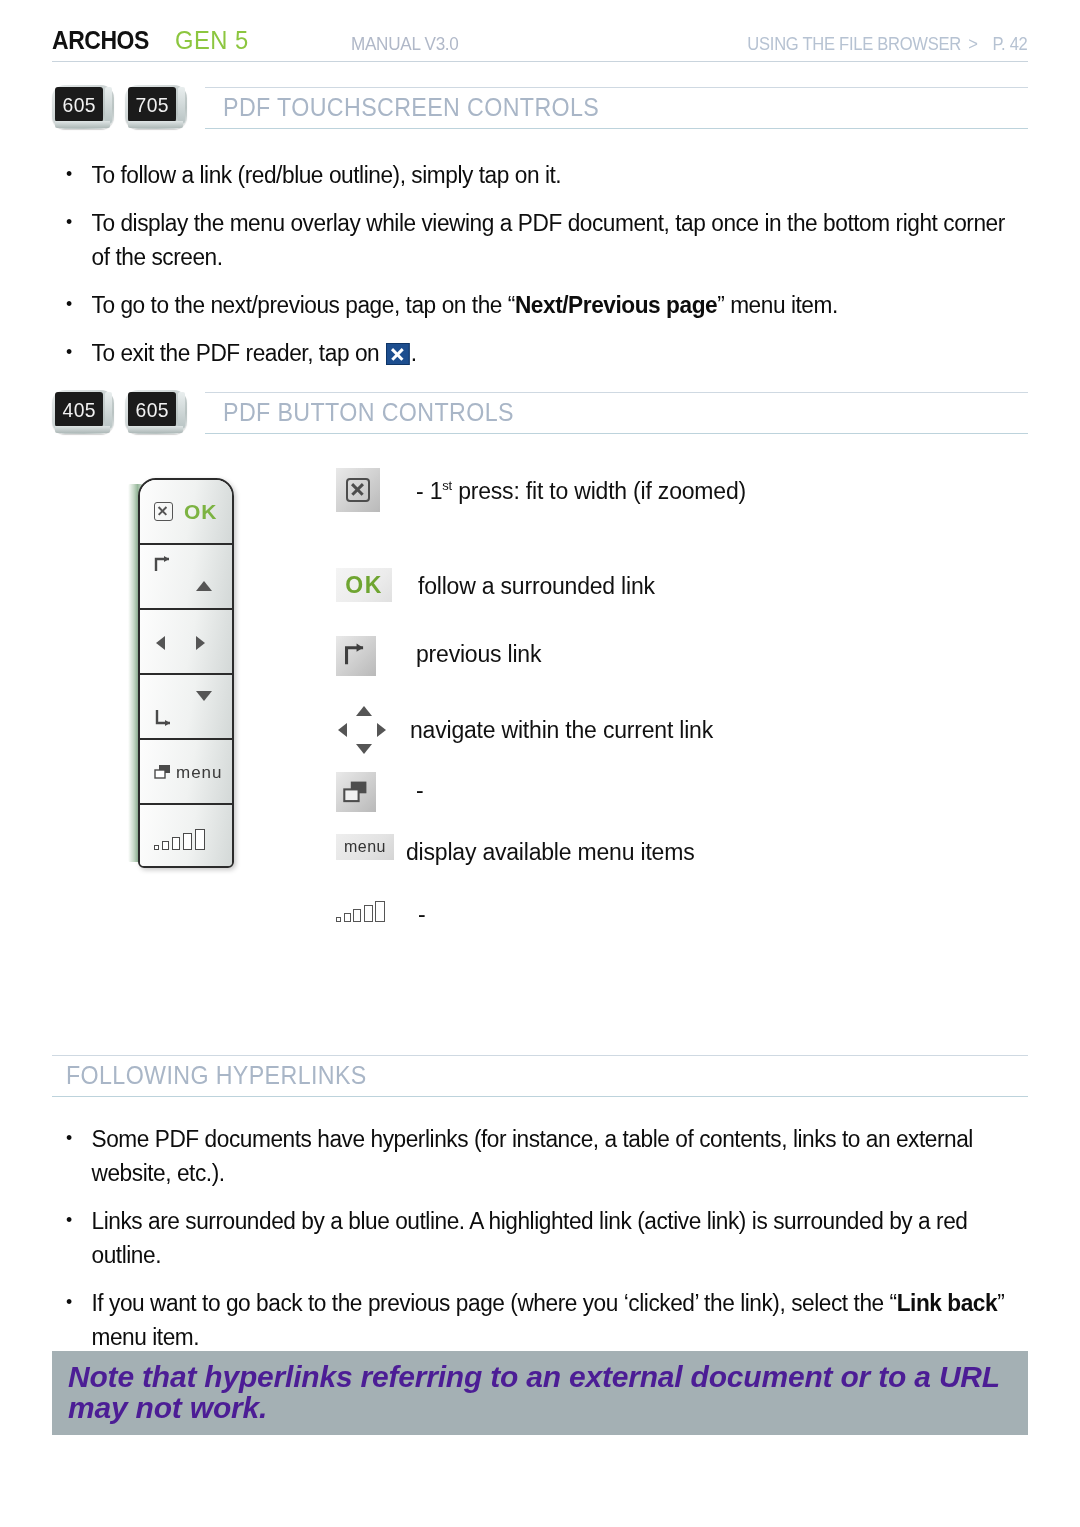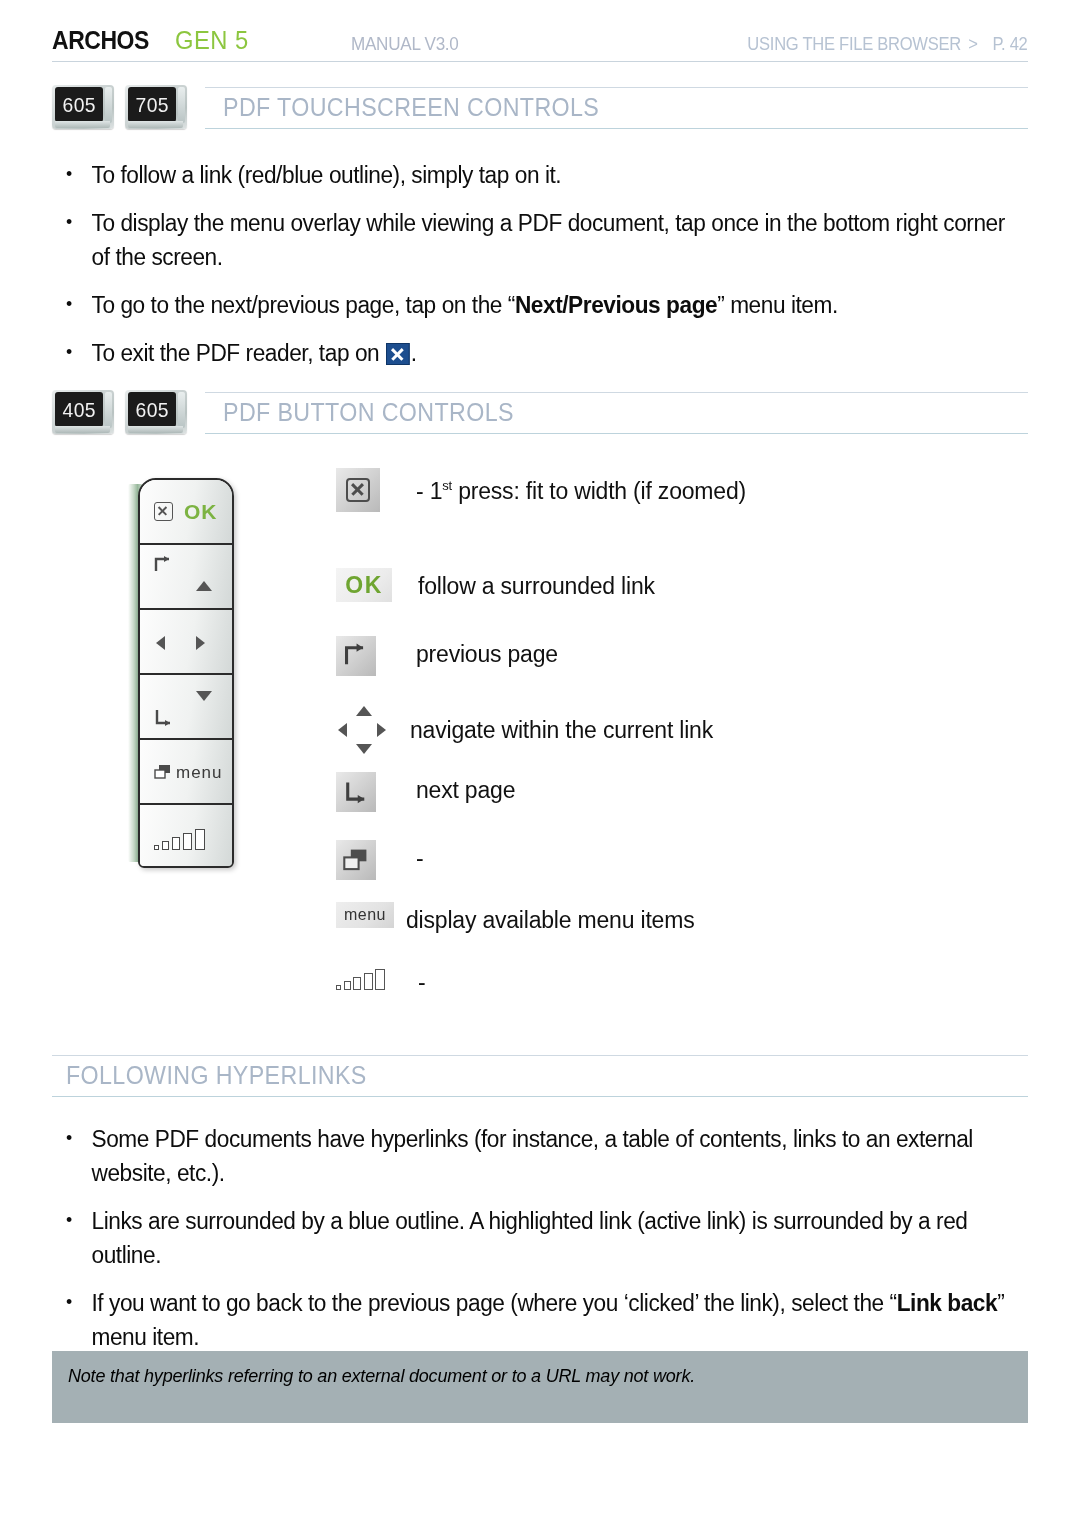--- a/index.html
+++ b/index.html
@@ -105,21 +105,21 @@
     left: 0;
     top: 0;
     display: flex;
     gap: 11px;
   }
   .badge {
     position: relative;
     width: 62px;
     height: 44px;
     background: linear-gradient(145deg,#e8ecec 0%, #cfd6d6 40%, #b9c3c2 75%, #dfe4e4 100%);
-    border-radius: 4px;
+    border-radius: 13px;
     box-shadow: 0 1px 1px rgba(0,0,0,0.18);
   }
   .badge .screen {
     position: absolute;
     left: 3px; top: 2px;
     width: 48px; height: 35px;
     background: #1b1b1b;
     border-radius: 3px;
     display: flex;
     align-items: center;
@@ -326,25 +326,25 @@
   .note {
     position: absolute;
     left: 52px;
     top: 1351px;
     width: 976px;
     min-height: 72px;
     background: #a4b0b4;
     padding: 10px 16px 12px 16px;
   }
   .note p {
-    font-size: 18px;
+    font-size: 30px;
     line-height: 31px;
     font-style: italic;
-    font-weight: normal;
-    color: #000000;
+    font-weight: bold;
+    color: #4c1d95;
     letter-spacing: -0.2px;
   }
 </style>
 </head>
 <body>
 
 <div class="page">
 
   <div class="header">
     <span class="brand">ARCHOS</span>
@@ -485,46 +485,35 @@
 
       <div class="lrow" style="height:68px;">
         <div class="icobox">
           <span class="chip" style="width:40px;height:40px;">
             <svg width="26" height="26" viewBox="0 0 22 22" style="position:absolute;left:7px;top:7px">
               <path d="M3 18 L3 4 L17 4" fill="none" stroke="#3f3f3f" stroke-width="2.6"></path>
               <path d="M17 4 L11.5 0.5 L11.5 7.5 Z" fill="#3f3f3f"></path>
             </svg>
           </span>
         </div>
-        <div class="ltext">previous page</div>
+        <div class="ltext">previous link</div>
       </div>
 
       <div class="lrow" style="height:68px;">
         <div class="icobox">
           <span class="navcluster">
             <span class="tri tri-up n-up"></span>
             <span class="tri tri-down n-down"></span>
             <span class="tri tri-left n-left"></span>
             <span class="tri tri-right n-right"></span>
           </span>
         </div>
         <div class="ltext" style="margin-left:14px;padding-top:10px;">navigate within the current link</div>
       </div>
 
-      <div class="lrow" style="height:68px;">
-        <div class="icobox">
-          <span class="chip" style="width:40px;height:40px;">
-            <svg width="26" height="26" viewBox="0 0 22 22" style="position:absolute;left:7px;top:7px">
-              <path d="M4 3 L4 17 L18 17" fill="none" stroke="#3f3f3f" stroke-width="2.6"></path>
-              <path d="M18 17 L12.5 13.5 L12.5 20.5 Z" fill="#3f3f3f"></path>
-            </svg>
-          </span>
-        </div>
-        <div class="ltext">next page</div>
-      </div>
 
       <div class="lrow" style="height:62px;">
         <div class="icobox">
           <span class="chip" style="width:40px;height:40px;">
             <svg width="26" height="24" viewBox="0 0 20 18" style="position:absolute;left:7px;top:8px">
               <rect x="6" y="1" width="12" height="9" fill="#4d4d4d"></rect>
               <rect x="1" y="7" width="11" height="9" fill="#f0f0f0" stroke="#4d4d4d" stroke-width="1.6"></rect>
             </svg>
           </span>
         </div>

